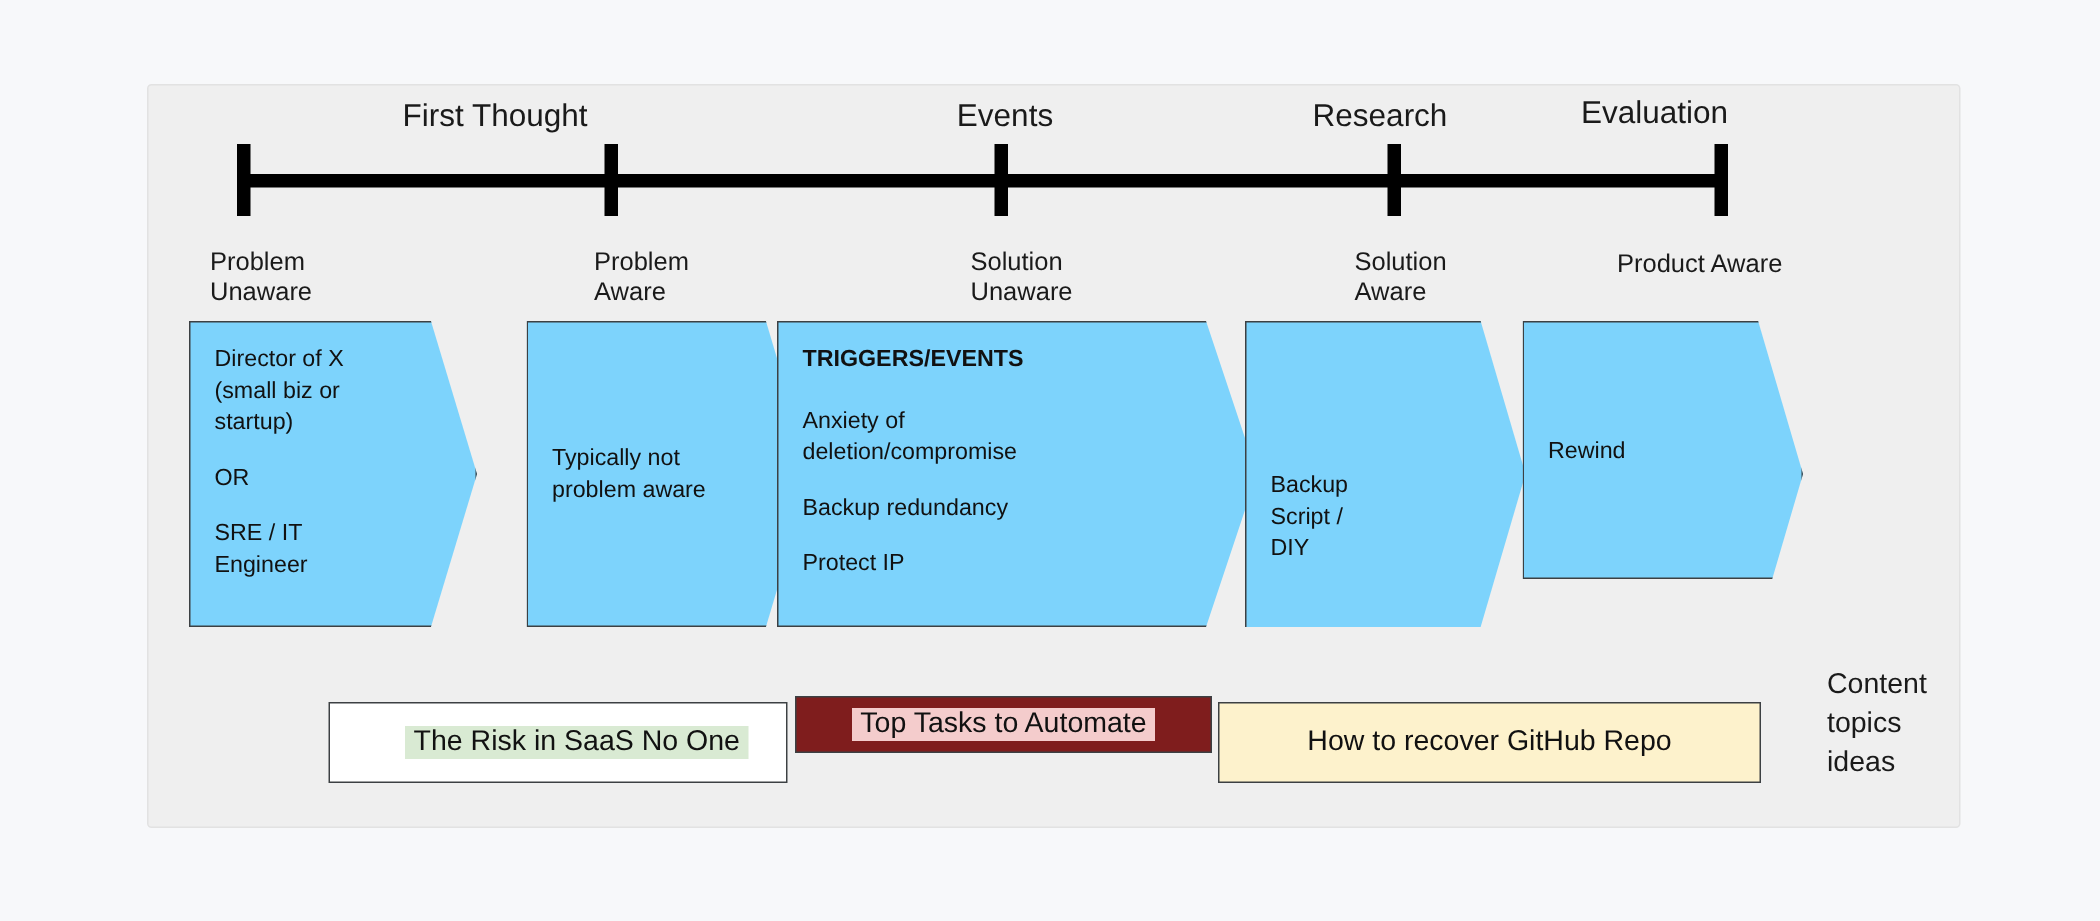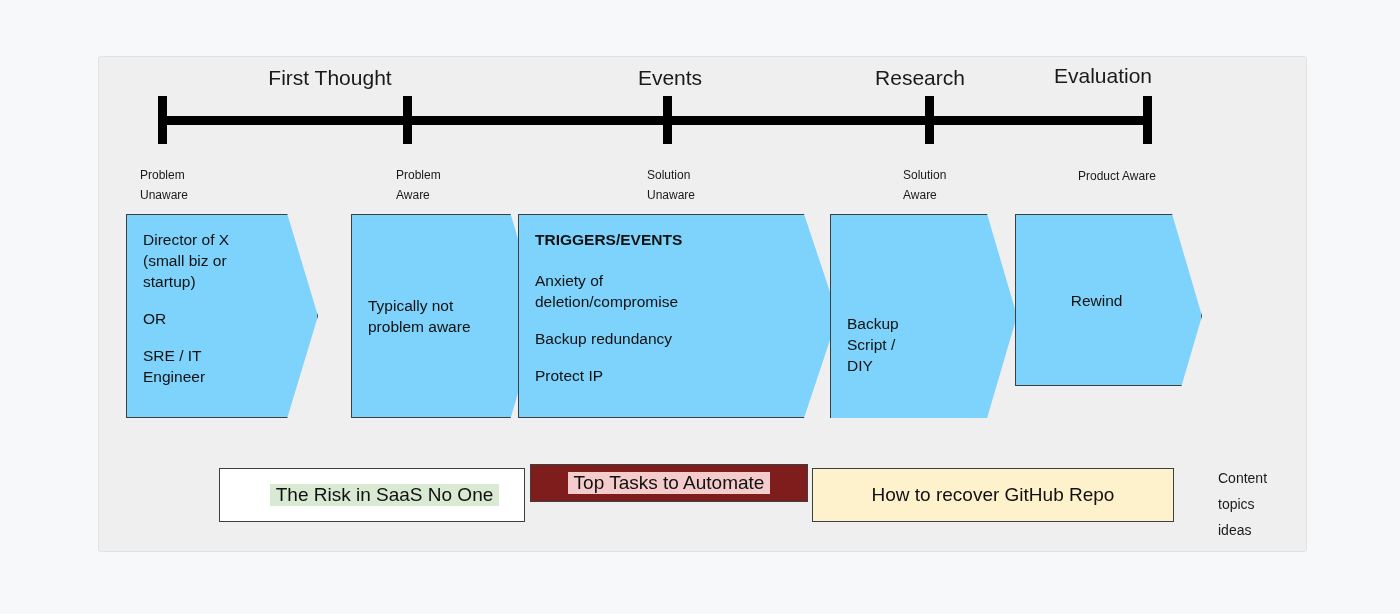--- a/index.html
+++ b/index.html
@@ -52,21 +52,21 @@
     position: absolute;
     font-size: 21px;
     color: #1a1a1a;
     white-space: nowrap;
     text-align: center;
     line-height: 24px;
   }
 
   .awareness-label {
     position: absolute;
-    font-size: 12px;
+    font-size: 17px;
     color: #1a1a1a;
     line-height: 20px;
     white-space: pre-line;
   }
 
   
   .chev {
     position: absolute;
     background: #7dd3fc;
     border: 1.5px solid #3c4043;
@@ -104,25 +104,24 @@
     color: #111111;
     text-align: center;
   }
   .topic-inner { padding: 0 6px; }
 
   #topic-legend {
     position: absolute;
     left: 1218px;
     top: 444px;
     width: 110px;
-    font-size: 14px;
+    font-size: 19px;
     color: #1a1a1a;
     line-height: 26px;
     white-space: pre-line;
-    margin-top: 21px;
   }
 </style>
 </head>
 <body>
 
 <div id="canvas">
   <div id="panel"></div>
 
   <div id="timeline-axis"></div>
   <div id="ticks">
@@ -177,21 +176,21 @@
           <p>Protect IP</p>
         </div>
       </div>
       <div class="chev" style="left: 830px; top: 214px; width: 187px; height: 260px; clip-path: polygon(0px 0px, 157.08px 0px, 187px 102px, 157.08px 204px, 0px 204px);">
         <div class="chev-body" style="padding-right: 39.92px;">
           <p>Backup
 Script /
 DIY</p>
         </div>
       </div>
-      <div class="chev" style="left: 1015px; top: 214px; width: 187px; height: 172px; clip-path: polygon(0px 0px, 157.08px 0px, 187px 102px, 157.08px 204px, 0px 204px); text-align: center;">
+      <div class="chev" style="left: 1015px; top: 214px; width: 187px; height: 172px; clip-path: polygon(0px 0px, 157.08px 0px, 187px 102px, 157.08px 204px, 0px 204px);">
         <div class="chev-body" style="padding-right: 39.92px;">
           <p>Rewind</p>
         </div>
       </div>
     </div>
 
   <div id="topics">
       <div class="topic" style="left: 219px; top: 468px; width: 306px; height: 54px; background: rgb(255, 255, 255); padding-left: 25px;">
         <span class="topic-inner" style="background: rgb(217, 234, 211);">The Risk in SaaS No One</span>
       </div>

